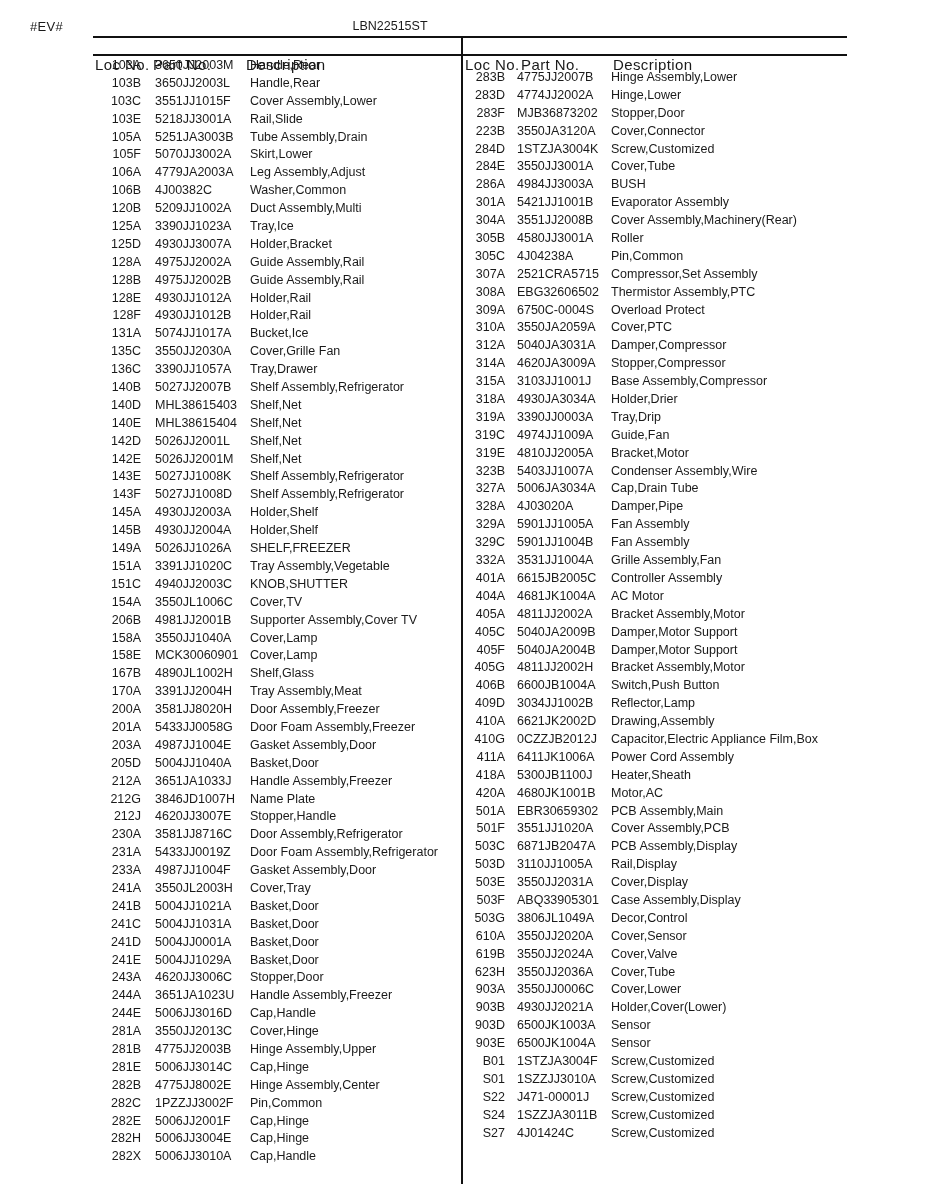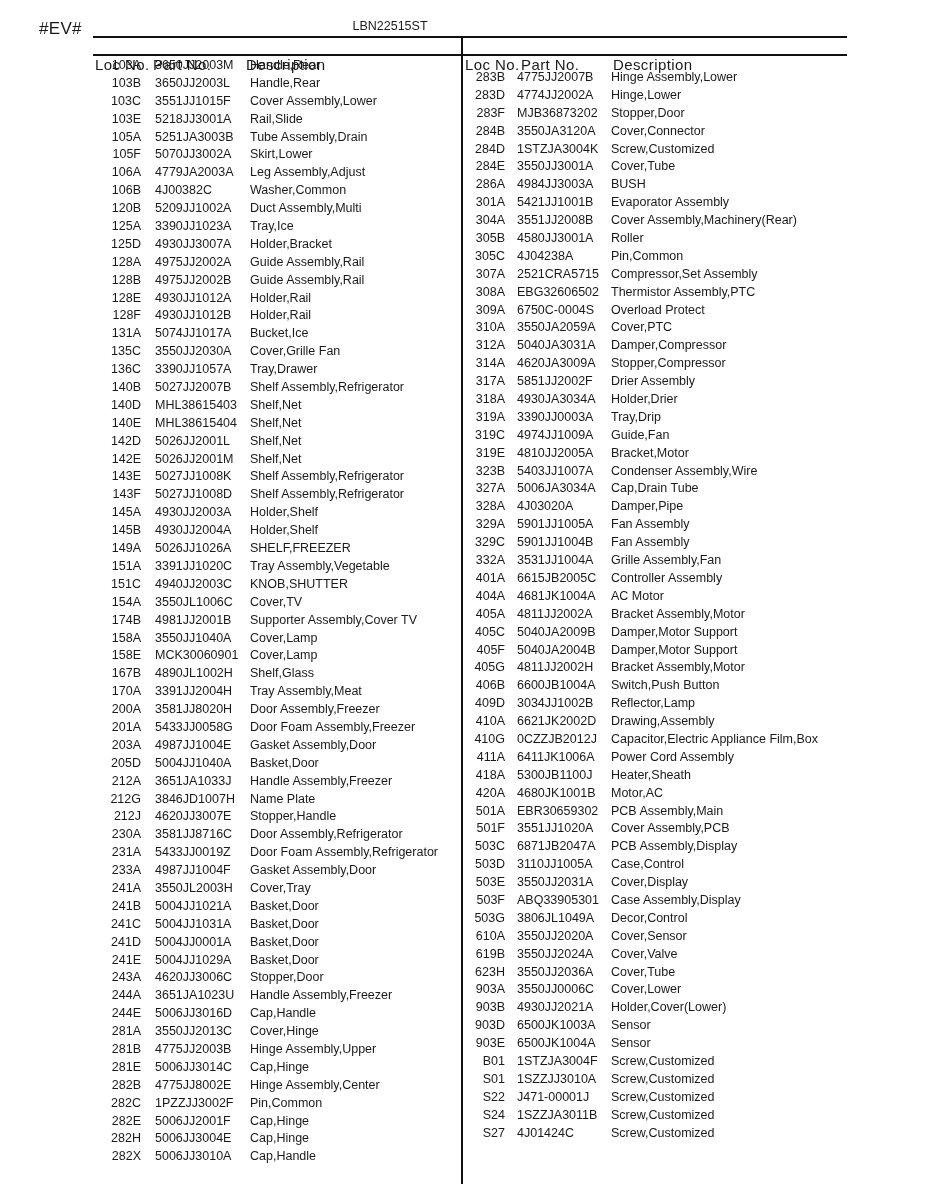--- a/index.html
+++ b/index.html
@@ -1,18 +1,18 @@
 <!DOCTYPE html>
 <html><head>
 <meta charset="utf-8">
 <style>
   html, body { margin: 0; padding: 0; background: #ffffff; }
   body { width: 927px; height: 1200px; position: relative; overflow: hidden;
          font-family: "Liberation Sans", sans-serif; color: #1a1a1a; }
-  .corner { position: absolute; left: 39px; top: 19px; font-size: 17px; letter-spacing: 0.3px; }
+  .corner { position: absolute; left: 30px; top: 19px; font-size: 13px; letter-spacing: 0.3px; }
   .model { position: absolute; left: 0; width: 768px; top: 19px; text-align: center; font-size: 12.5px; padding-left: 12px; box-sizing: border-box; }
   .table { position: absolute; left: 93px; top: 36px; width: 754px; }
   .topline { position: absolute; left: 0; top: 0; width: 754px; height: 2px; background: #111; }
   .headline { position: absolute; left: 0; top: 18px; width: 754px; height: 2px; background: #111; }
   .divider { position: absolute; left: 368px; top: 0; width: 2px; height: 1148px; background: #111; }
   .head { position: absolute; top: 20px; font-size: 15px; letter-spacing: 0.4px; }
   .rows { position: absolute; top: 21px; }
   .row { position: relative; height: 17.9px; font-size: 12.5px; white-space: nowrap; }
   .row span { position: absolute; top: 1px; }
   .c-loc { width: 44px; text-align: right; }
@@ -196,21 +196,21 @@
         <span class="c-loc">151C</span>
         <span class="c-part">4940JJ2003C</span>
         <span class="c-desc">KNOB,SHUTTER</span>
       </div>
       <div class="row">
         <span class="c-loc">154A</span>
         <span class="c-part">3550JL1006C</span>
         <span class="c-desc">Cover,TV</span>
       </div>
       <div class="row">
-        <span class="c-loc">174B</span>
+        <span class="c-loc">206B</span>
         <span class="c-part">4981JJ2001B</span>
         <span class="c-desc">Supporter Assembly,Cover TV</span>
       </div>
       <div class="row">
         <span class="c-loc">158A</span>
         <span class="c-part">3550JJ1040A</span>
         <span class="c-desc">Cover,Lamp</span>
       </div>
       <div class="row">
         <span class="c-loc">158E</span>
@@ -368,21 +368,21 @@
         <span class="c-loc">283D</span>
         <span class="c-part">4774JJ2002A</span>
         <span class="c-desc">Hinge,Lower</span>
       </div>
       <div class="row">
         <span class="c-loc">283F</span>
         <span class="c-part">MJB36873202</span>
         <span class="c-desc">Stopper,Door</span>
       </div>
       <div class="row">
-        <span class="c-loc">284B</span>
+        <span class="c-loc">223B</span>
         <span class="c-part">3550JA3120A</span>
         <span class="c-desc">Cover,Connector</span>
       </div>
       <div class="row">
         <span class="c-loc">284D</span>
         <span class="c-part">1STZJA3004K</span>
         <span class="c-desc">Screw,Customized</span>
       </div>
       <div class="row">
         <span class="c-loc">284E</span>
@@ -438,23 +438,23 @@
         <span class="c-loc">312A</span>
         <span class="c-part">5040JA3031A</span>
         <span class="c-desc">Damper,Compressor</span>
       </div>
       <div class="row">
         <span class="c-loc">314A</span>
         <span class="c-part">4620JA3009A</span>
         <span class="c-desc">Stopper,Compressor</span>
       </div>
       <div class="row">
-        <span class="c-loc">317A</span>
-        <span class="c-part">5851JJ2002F</span>
-        <span class="c-desc">Drier Assembly</span>
+        <span class="c-loc">315A</span>
+        <span class="c-part">3103JJ1001J</span>
+        <span class="c-desc">Base Assembly,Compressor</span>
       </div>
       <div class="row">
         <span class="c-loc">318A</span>
         <span class="c-part">4930JA3034A</span>
         <span class="c-desc">Holder,Drier</span>
       </div>
       <div class="row">
         <span class="c-loc">319A</span>
         <span class="c-part">3390JJ0003A</span>
         <span class="c-desc">Tray,Drip</span>
@@ -575,21 +575,21 @@
         <span class="c-desc">Cover Assembly,PCB</span>
       </div>
       <div class="row">
         <span class="c-loc">503C</span>
         <span class="c-part">6871JB2047A</span>
         <span class="c-desc">PCB Assembly,Display</span>
       </div>
       <div class="row">
         <span class="c-loc">503D</span>
         <span class="c-part">3110JJ1005A</span>
-        <span class="c-desc">Case,Control</span>
+        <span class="c-desc">Rail,Display</span>
       </div>
       <div class="row">
         <span class="c-loc">503E</span>
         <span class="c-part">3550JJ2031A</span>
         <span class="c-desc">Cover,Display</span>
       </div>
       <div class="row">
         <span class="c-loc">503F</span>
         <span class="c-part">ABQ33905301</span>
         <span class="c-desc">Case Assembly,Display</span>

